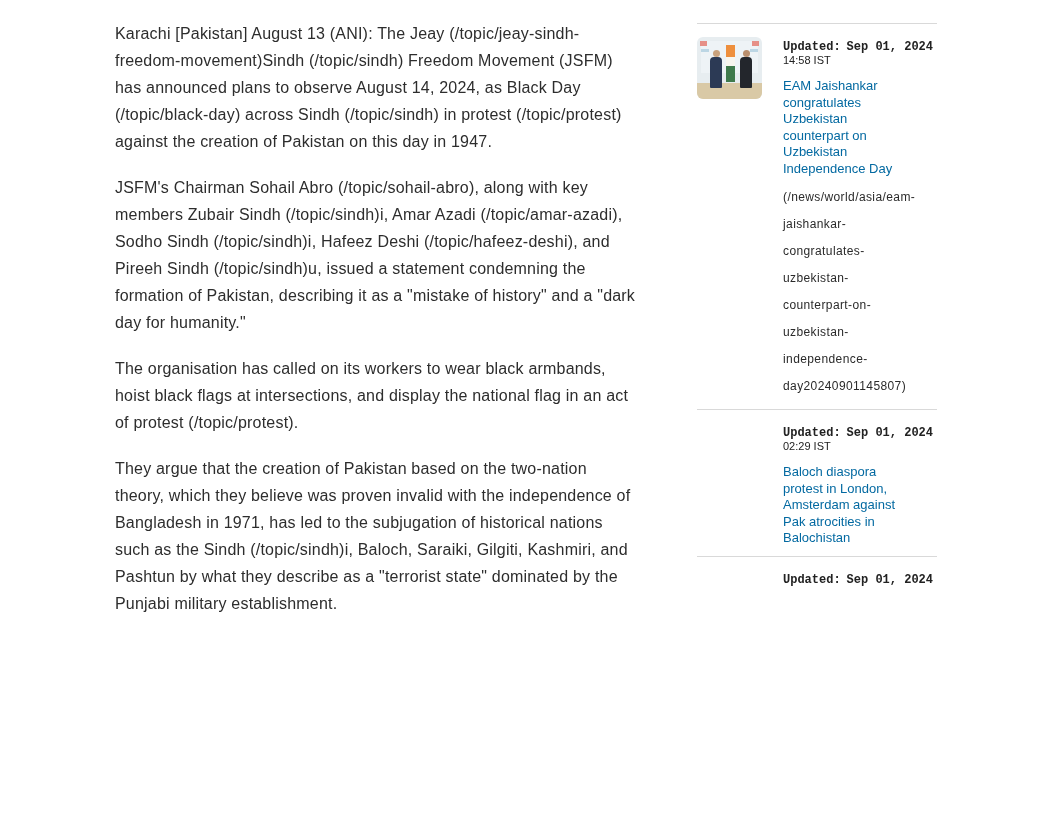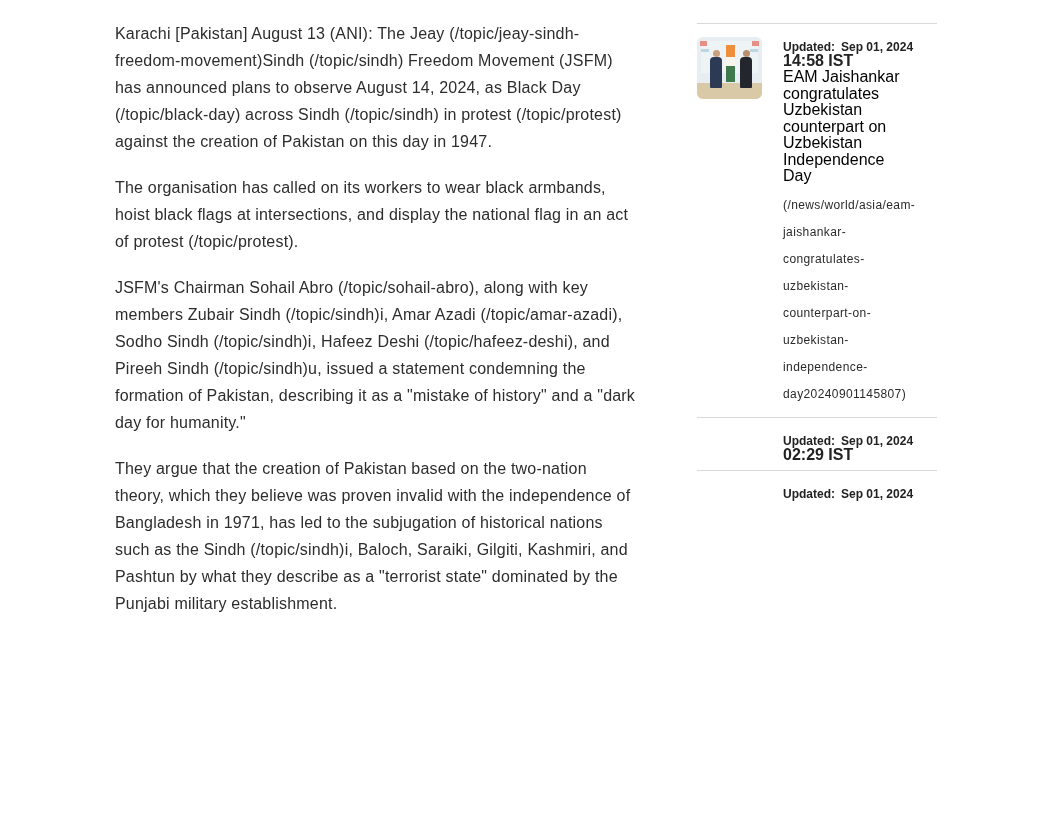--- a/index.html
+++ b/index.html
@@ -11,24 +11,24 @@
   .article{
     position:absolute;left:115px;top:20px;width:524px;
     font-size:16px;line-height:27px;letter-spacing:.2px;color:#2d2d2d;
   }
   .article p{margin:0 0 19px 0;}
   
   .sidebar{position:absolute;left:697px;top:23px;width:240px;}
   .s-item{border-top:1px solid #d9d9d9;display:flex;align-items:flex-start;padding:12px 0 9px 0;}
   .thumb-slot{width:86px;flex:0 0 86px;}
   .s-text{width:120px;flex:0 0 120px;padding-top:5px;overflow:visible;}
-  .upd{font-size:12px;font-weight:700;line-height:13px;white-space:nowrap;color:#222222;}
+  .upd{font-size:12px;font-weight:700;line-height:13px;white-space:nowrap;color:#222222;font-family:Liberation Mono, monospace;}
   .upd-label{margin-right:6px;}
-  .upd-time{font-size:16px;font-weight:700;line-height:13px;color:#222222;}
-  .headline{font-size:16px;line-height:16.5px;margin-top:2px;color:#000000;}
+  .upd-time{font-size:11px;font-weight:400;line-height:13px;color:#222222;}
+  .headline{font-size:13px;line-height:16.5px;margin-top:11px;color:#0369a1;}
   .url{font-size:12px;line-height:27px;margin-top:7px;letter-spacing:.4px;color:#2a2a2a;}
   
   .thumb{width:65px;height:62px;border-radius:6px;position:relative;overflow:hidden;
          background:#e7edf0;margin-top:1px;}
   .t-panel{position:absolute;left:4px;top:4px;right:4px;height:32px;background:#eef3f6;}
   .t-floor{position:absolute;left:0;bottom:0;width:100%;height:16px;background:#d9c9a6;}
   .t-flag{position:absolute;left:29px;top:8px;width:9px;height:37px;
           background:linear-gradient(to bottom,#ee8f3d 0 32%,#f7f5ee 32% 58%,#3f7a4c 58% 100%);}
   .t-person{position:absolute;bottom:11px;width:12px;height:31px;border-radius:4px 4px 1px 1px;}
   .t-person .t-head{position:absolute;top:-7px;left:2.5px;width:7px;height:7px;border-radius:50%;}
@@ -43,22 +43,22 @@
   .t-m1{left:4px;}
   .t-m2{left:53px;}
 </style>
 </head>
 <body>
 
 <main>
 
   <article class="article">
     <p>Karachi [Pakistan] August 13 (ANI): The Jeay (/topic/jeay-sindh-freedom-movement)Sindh (/topic/sindh) Freedom Movement (JSFM) has announced plans to observe August 14, 2024, as Black Day (/topic/black-day) across Sindh (/topic/sindh) in protest (/topic/protest) against the creation of Pakistan on this day in 1947.</p>
+    <p>JSFM's Chairman Sohail Abro (/topic/sohail-abro), along with key members Zubair Sindh (/topic/sindh)i, Amar Azadi (/topic/amar-azadi), Sodho Sindh (/topic/sindh)i, Hafeez Deshi (/topic/hafeez-deshi), and Pireeh Sindh (/topic/sindh)u, issued a statement condemning the formation of Pakistan, describing it as a "mistake of history" and a "dark day for humanity."</p>
     <p>The organisation has called on its workers to wear black armbands, hoist black flags at intersections, and display the national flag in an act of protest (/topic/protest).</p>
-    <p>JSFM's Chairman Sohail Abro (/topic/sohail-abro), along with key members Zubair Sindh (/topic/sindh)i, Amar Azadi (/topic/amar-azadi), Sodho Sindh (/topic/sindh)i, Hafeez Deshi (/topic/hafeez-deshi), and Pireeh Sindh (/topic/sindh)u, issued a statement condemning the formation of Pakistan, describing it as a "mistake of history" and a "dark day for humanity."</p>
     <p>They argue that the creation of Pakistan based on the two-nation theory, which they believe was proven invalid with the independence of Bangladesh in 1971, has led to the subjugation of historical nations such as the Sindh (/topic/sindh)i, Baloch, Saraiki, Gilgiti, Kashmiri, and Pashtun by what they describe as a "terrorist state" dominated by the Punjabi military establishment.</p>
   </article>
 
   <aside class="sidebar">
 
     <section class="s-item">
       <div class="thumb-slot">
         <div class="thumb">
           <div class="t-panel"></div>
           <div class="t-decal t-d1"></div>
@@ -85,20 +85,21 @@
       </div>
     </section>
 
     <section class="s-item">
       <div class="thumb-slot"></div>
       <div class="s-text">
         <div class="upd">
           <span class="upd-label">Updated:</span><span class="upd-date">Sep 01, 2024</span>
         </div>
         <div class="upd-time">02:29 IST</div>
+        <div class="headline">Baloch diaspora protest in London, Amsterdam against Pak atrocities in Balochistan</div>
       </div>
     </section>
 
     <section class="s-item">
       <div class="thumb-slot"></div>
       <div class="s-text">
         <div class="upd">
           <span class="upd-label">Updated:</span><span class="upd-date">Sep 01, 2024</span>
         </div>
 

